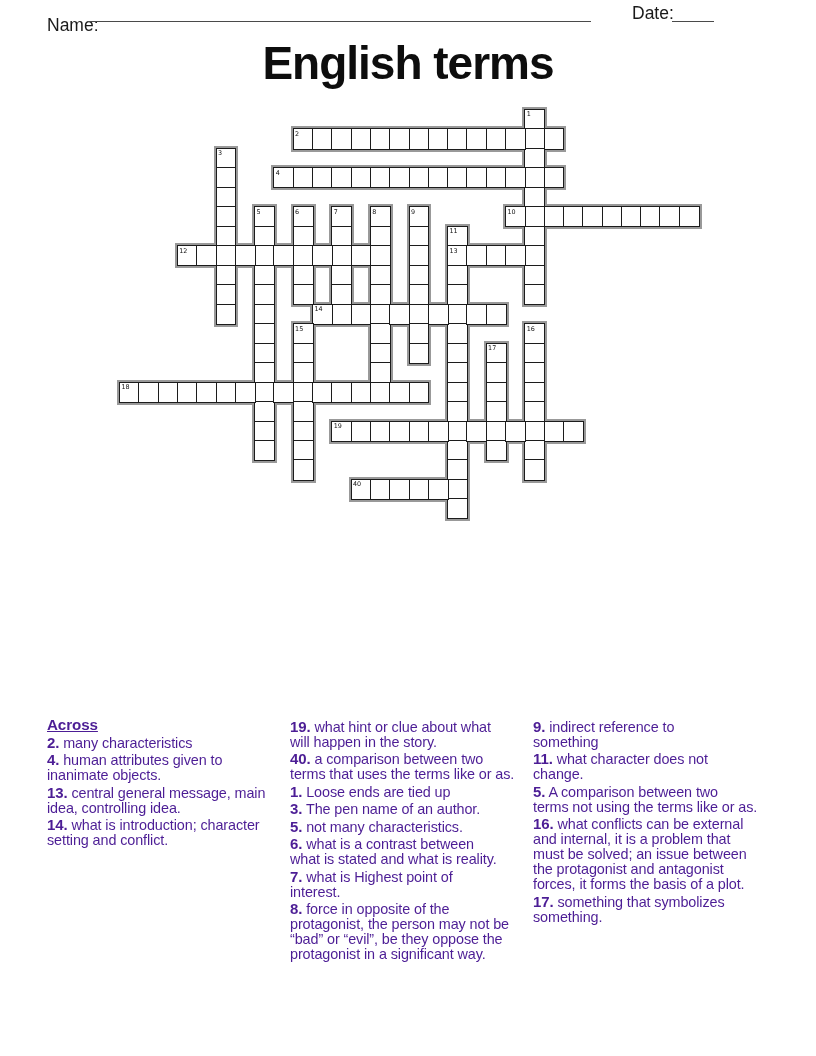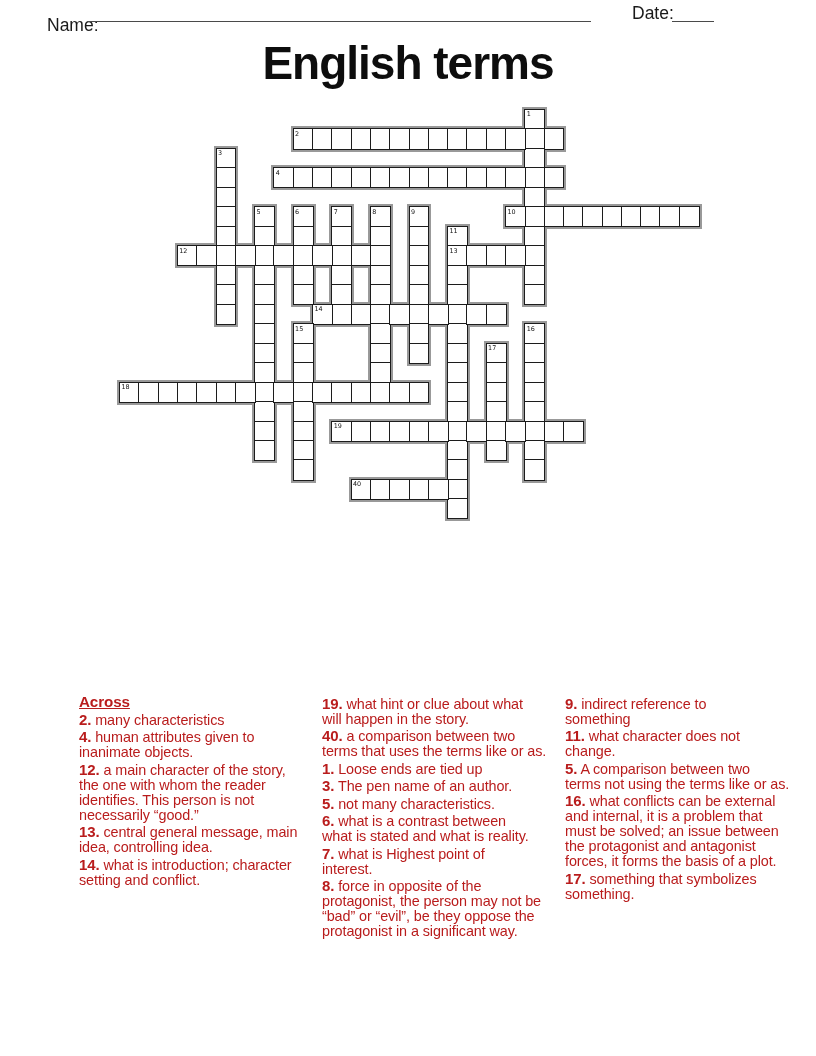--- a/index.html
+++ b/index.html
@@ -17,22 +17,22 @@
   
   .grid{position:absolute;left:119px;top:109px;width:580px;height:410px;}
   .layer{position:absolute;left:0;top:0;}
   .block{position:absolute;background:#fff;box-shadow:0 0 0 2px var(--shadow,#999);}
   .cell{position:absolute;background:#fff;border:1.6px solid var(--gline,#1c1c1c);
         box-sizing:border-box;}
   .cellnum{position:absolute;font-size:6.4px;line-height:1;color:#111;
            font-family:"DejaVu Sans",sans-serif;}
 
   
-  .clue-col{position:absolute;top:694px;font-size:14.4px;line-height:15px;
-            letter-spacing:-0.1px;color:#b91c1c;margin-left:32px;}
+  .clue-col{position:absolute;top:717px;font-size:14.4px;line-height:15px;
+            letter-spacing:-0.1px;color:#4c1d95;}
   .clue{margin-top:1.5px;}
   .clue-num{font-weight:bold;font-size:15px;}
   .clue-heading{font-weight:bold;text-decoration:underline;font-size:15.2px;
                 margin:0 0 2.5px 0;}
   .col-1{left:47px;width:243px;}
   .col-2{left:290px;width:248px;}
   .col-3{left:533px;width:243px;}
 </style>
 </head>
 <body>
@@ -269,21 +269,20 @@
         <span class="cellnum" style="left: 2.4px; top: 274.98px;">18</span>
         <span class="cellnum" style="left: 214.7px; top: 313.92px;">19</span>
         <span class="cellnum" style="left: 234px; top: 372.33px;">40</span>
       </div>
   </div>
 
   <div class="clue-col col-1">
       <div class="clue-heading">Across</div>
       <div class="clue"><span class="clue-num">2.</span> many characteristics</div>
       <div class="clue"><span class="clue-num">4.</span> human attributes given to<br>inanimate objects.</div>
-      <div class="clue"><span class="clue-num">12.</span> a main character of the story,<br>the one with whom the reader<br>identifies. This person is not<br>necessarily “good.”</div>
       <div class="clue"><span class="clue-num">13.</span> central general message, main<br>idea, controlling idea.</div>
       <div class="clue"><span class="clue-num">14.</span> what is introduction; character<br>setting and conflict.</div>
     </div>
   <div class="clue-col col-2">
       <div class="clue"><span class="clue-num">19.</span> what hint or clue about what<br>will happen in the story.</div>
       <div class="clue"><span class="clue-num">40.</span> a comparison between two<br>terms that uses the terms like or as.</div>
       <div class="clue"><span class="clue-num">1.</span> Loose ends are tied up</div>
       <div class="clue"><span class="clue-num">3.</span> The pen name of an author.</div>
       <div class="clue"><span class="clue-num">5.</span> not many characteristics.</div>
       <div class="clue"><span class="clue-num">6.</span> what is a contrast between<br>what is stated and what is reality.</div>

